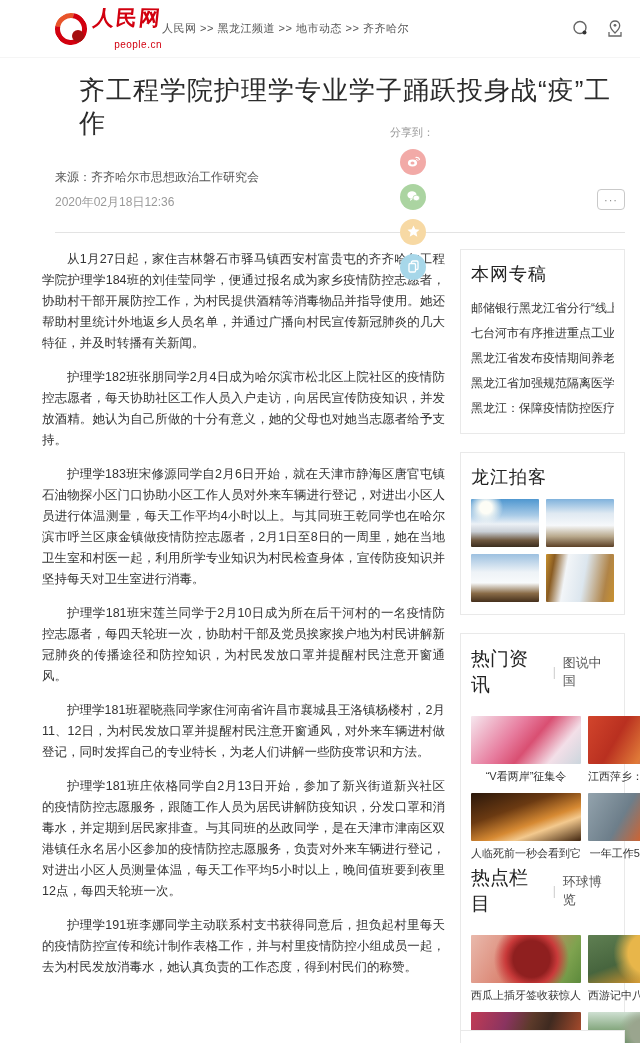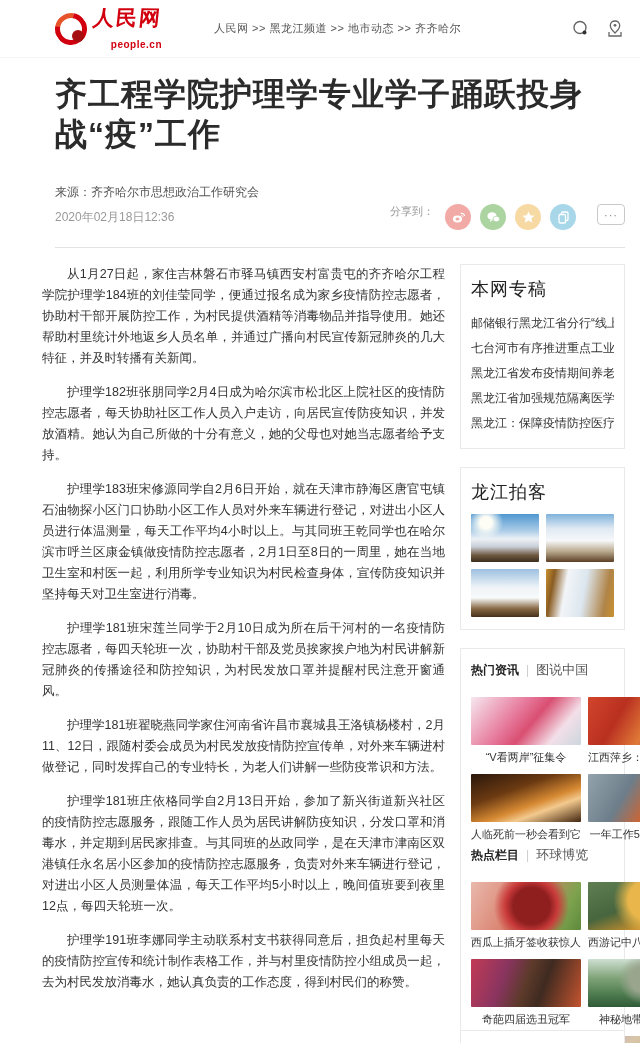--- a/index.html
+++ b/index.html
@@ -8,32 +8,32 @@
   .page { position:relative; width:640px; height:1043px; margin:0 auto; background:#fff; overflow:hidden; }
 
   
   .top-bar { display:flex; align-items:center; height:58px; padding:0 15px 0 55px; border-bottom:1px solid #f5f5f5; }
   .logo { display:flex; align-items:center; gap:6px; }
   .logo-mark { position:relative; width:32px; height:32px; }
   .logo-mark .ring { position:absolute; inset:0; border-radius:50%; border:5px solid #d2000f; border-top-color:#e8542a; transform:rotate(-35deg); }
   .logo-mark .dot { position:absolute; right:3px; bottom:3px; width:12px; height:12px; border-radius:50%; background:#a50f0f; }
   .logo-text { line-height:1; }
   .logo-brand { font-size:21px; font-weight:bold; color:#d2000f; letter-spacing:2px; transform:skewX(-6deg); }
-  .logo-domain { font-size:10px; font-weight:bold; color:#d2000f; text-align:right; margin-top:12px; letter-spacing:.5px; }
-  .breadcrumb { margin-left:52px; font-size:11px; color:#555; letter-spacing:.5px; }
+  .logo-domain { font-size:10px; font-weight:normal; color:#d2000f; text-align:right; margin-top:12px; letter-spacing:.5px; }
+  .breadcrumb { font-size:11px; color:#555; letter-spacing:.5px; }
   .top-icons { margin-left:auto; display:flex; align-items:center; gap:14px; }
   .top-icons svg { display:block; }
 
   
   .article-head { position:relative; margin:0 15px 0 55px; padding:16px 0 16px 0; border-bottom:1px solid #e3e3e3; }
-  .article-title { font-size:32px; font-weight:bold; color:#2b2b2b; letter-spacing:1px; line-height:1.25; }
+  .article-title { font-size:26px; font-weight:normal; color:#2b2b2b; letter-spacing:1px; line-height:1.25;margin-left:24px; }
   .article-source { margin-top:30px; font-size:12px; color:#555; }
   .meta-row { position:relative; margin-top:2px; height:28px; display:flex; align-items:center; }
   .article-date { font-size:12px; color:#999; }
-  .share-group { position:absolute; left:335px; display:flex; align-items:flex-start; gap:9px; }
+  .share-group { position:absolute; left:335px; display:flex; align-items:center; gap:9px;flex-direction:column; }
   .share-label { font-size:11px; color:#999; margin-right:2px; }
   .share-btn { width:26px; height:26px; border-radius:50%; display:flex; align-items:center; justify-content:center; }
   .share-btn svg { display:block; }
   .comment-btn { position:absolute; right:0; top:1px; width:28px; height:21px; border:1px solid #c9c9c9; border-radius:4px; display:flex; align-items:center; justify-content:center; font-size:11px; color:#888; letter-spacing:1px; background:#fff; }
 
   
   .content-row { display:flex; align-items:flex-start; margin:16px 15px 0 42px; gap:15px; }
   .article-col { width:403px; }
   .article-col p { font-size:12.5px; line-height:21px; color:#333; text-indent:2em; margin-bottom:13px; text-align:justify; }
 
@@ -41,21 +41,21 @@
   .sidebar { width:165px; display:flex; flex-direction:column; }
   .side-box { border:1px solid #e9e9e9; padding:12px 10px; margin-bottom:18px; background:#fff; }
   .side-title { font-size:18px; color:#222; margin-bottom:10px; letter-spacing:1px; }
   .side-links .link-item { font-size:12px; color:#333; line-height:25px; white-space:nowrap; overflow:hidden; cursor:pointer; }
   .thumb-grid { display:grid; grid-template-columns:1fr 1fr; gap:7px; }
   .ph { width:100%; height:48px; border-radius:1px; }
   .cap-grid { display:grid; grid-template-columns:1fr 1fr; gap:9px 7px; margin-bottom:0; }
   .cap-cell { cursor:pointer; }
   .cap-text { margin-top:5px; font-size:11px; color:#333; text-align:center; white-space:nowrap; overflow:hidden; }
   .sec-head { display:flex; align-items:center; gap:7px; padding-bottom:8px; margin-bottom:10px; }
-  .sec-head .t1 { font-size:12px; font-weight:bold; color:#222; }
+  .sec-head .t1 { font-size:19px; font-weight:normal; color:#222; }
   .sec-head .sep { color:#ccc; font-size:12px; }
   .sec-head .t2 { font-size:13px; color:#555; }
 
   
   .lj1 { background:radial-gradient(circle at 22% 18%, #fdfdf6 0 9%, rgba(255,255,255,0) 26%), linear-gradient(180deg,#4f97d0 0%,#a9cbe7 34%,#ecf1f6 52%,#c9cfd6 68%,#6e5840 86%,#3c2d1e 100%); }
   .lj2 { background:linear-gradient(180deg,#7fb2dc 0%,#dfe9f2 30%,#f6f8fa 55%,#b9a98d 78%,#5c4026 100%); }
   .lj3 { background:linear-gradient(180deg,#9cc0e0 0%,#eef3f7 38%,#f8fafb 60%,#8a6c48 82%,#45301c 100%); }
   .lj4 { background:linear-gradient(100deg,#c8912f 0%,#8a5c22 12%,#f2f5f8 30%,#dce6ee 55%,#b08448 85%,#c8912f 100%); }
   
   .hn1 { background:linear-gradient(130deg,#f6e8ef 0%,#e77c9e 38%,#d94f72 55%,#f3dfe8 78%,#cbd6dd 100%); }
@@ -143,21 +143,21 @@
       <span class="comment-btn">···</span>
     </div>
   </div>
 
   <div class="content-row">
     <div class="article-col">
       <p>从1月27日起，家住吉林磐石市驿马镇西安村富贵屯的齐齐哈尔工程学院护理学184班的刘佳莹同学，便通过报名成为家乡疫情防控志愿者，协助村干部开展防控工作，为村民提供酒精等消毒物品并指导使用。她还帮助村里统计外地返乡人员名单，并通过广播向村民宣传新冠肺炎的几大特征，并及时转播有关新闻。</p>
       <p>护理学182班张朋同学2月4日成为哈尔滨市松北区上院社区的疫情防控志愿者，每天协助社区工作人员入户走访，向居民宣传防疫知识，并发放酒精。她认为自己所做的十分有意义，她的父母也对她当志愿者给予支持。</p>
       <p>护理学183班宋修源同学自2月6日开始，就在天津市静海区唐官屯镇石油物探小区门口协助小区工作人员对外来车辆进行登记，对进出小区人员进行体温测量，每天工作平均4小时以上。与其同班王乾同学也在哈尔滨市呼兰区康金镇做疫情防控志愿者，2月1日至8日的一周里，她在当地卫生室和村医一起，利用所学专业知识为村民检查身体，宣传防疫知识并坚持每天对卫生室进行消毒。</p>
       <p>护理学181班宋莲兰同学于2月10日成为所在后干河村的一名疫情防控志愿者，每四天轮班一次，协助村干部及党员挨家挨户地为村民讲解新冠肺炎的传播途径和防控知识，为村民发放口罩并提醒村民注意开窗通风。</p>
-      <p>护理学181班翟晓燕同学家住河南省许昌市襄城县王洛镇杨楼村，2月11、12日，跟随村委会成员为村民发放疫情防控宣传单，对外来车辆进村做登记，同时发挥自己的专业特长，为老人们讲解一些防疫常识和方法。</p>
+      <p>护理学181班翟晓燕同学家住河南省许昌市襄城县王洛镇杨楼村，2月11、12日，为村民发放口罩并提醒村民注意开窗通风，对外来车辆进村做登记，同时发挥自己的专业特长，为老人们讲解一些防疫常识和方法。</p>
       <p>护理学181班庄依格同学自2月13日开始，参加了新兴街道新兴社区的疫情防控志愿服务，跟随工作人员为居民讲解防疫知识，分发口罩和消毒水，并定期到居民家排查。与其同班的丛政同学，是在天津市津南区双港镇任永名居小区参加的疫情防控志愿服务，负责对外来车辆进行登记，对进出小区人员测量体温，每天工作平均5小时以上，晚间值班要到夜里12点，每四天轮班一次。</p>
       <p>护理学191班李娜同学主动联系村支书获得同意后，担负起村里每天的疫情防控宣传和统计制作表格工作，并与村里疫情防控小组成员一起，去为村民发放消毒水，她认真负责的工作态度，得到村民们的称赞。</p>
 
     </div>
 
     <div class="sidebar">
 
       <div class="side-box">
         <div class="side-title">本网专稿</div>
         <div class="side-links">

